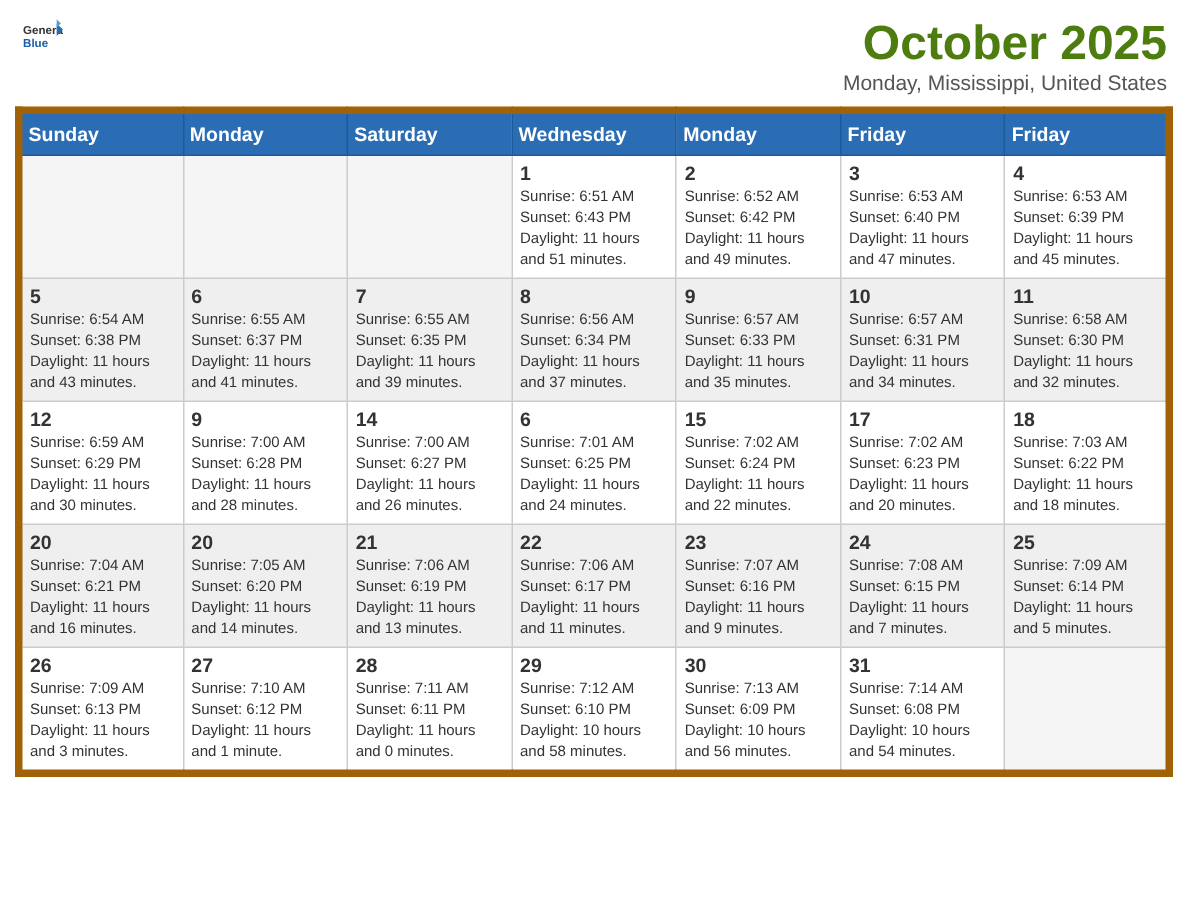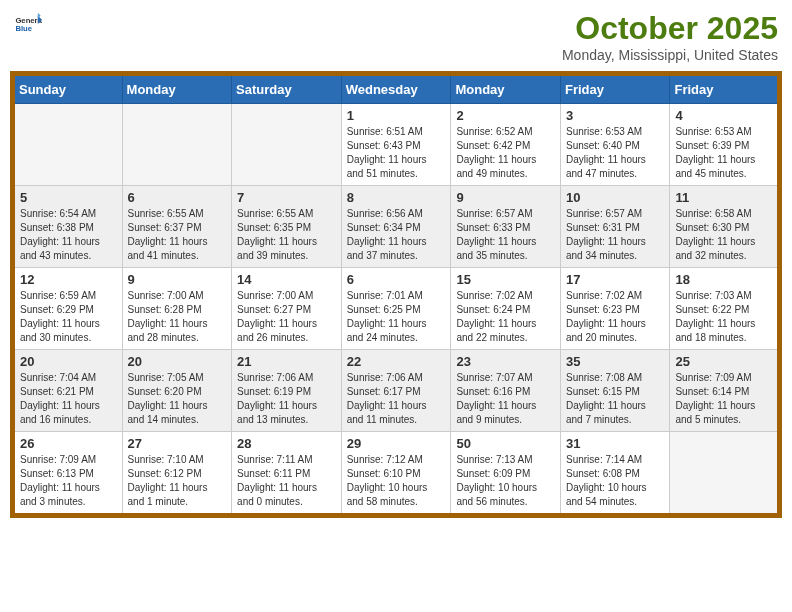--- a/index.html
+++ b/index.html
@@ -210,21 +210,21 @@
         </td>
         <td>
           <span class="day-num">22</span>
           <div class="day-info">Sunrise: 7:06 AM<br>Sunset: 6:17 PM<br>Daylight: 11 hours and 11 minutes.</div>
         </td>
         <td>
           <span class="day-num">23</span>
           <div class="day-info">Sunrise: 7:07 AM<br>Sunset: 6:16 PM<br>Daylight: 11 hours and 9 minutes.</div>
         </td>
         <td>
-          <span class="day-num">35</span>
+          <span class="day-num">24</span>
           <div class="day-info">Sunrise: 7:08 AM<br>Sunset: 6:15 PM<br>Daylight: 11 hours and 7 minutes.</div>
         </td>
         <td>
           <span class="day-num">25</span>
           <div class="day-info">Sunrise: 7:09 AM<br>Sunset: 6:14 PM<br>Daylight: 11 hours and 5 minutes.</div>
         </td>
       </tr>
       <tr>
         <td>
           <span class="day-num">26</span>
@@ -236,21 +236,21 @@
         </td>
         <td>
           <span class="day-num">28</span>
           <div class="day-info">Sunrise: 7:11 AM<br>Sunset: 6:11 PM<br>Daylight: 11 hours and 0 minutes.</div>
         </td>
         <td>
           <span class="day-num">29</span>
           <div class="day-info">Sunrise: 7:12 AM<br>Sunset: 6:10 PM<br>Daylight: 10 hours and 58 minutes.</div>
         </td>
         <td>
-          <span class="day-num">50</span>
+          <span class="day-num">30</span>
           <div class="day-info">Sunrise: 7:13 AM<br>Sunset: 6:09 PM<br>Daylight: 10 hours and 56 minutes.</div>
         </td>
         <td>
           <span class="day-num">31</span>
           <div class="day-info">Sunrise: 7:14 AM<br>Sunset: 6:08 PM<br>Daylight: 10 hours and 54 minutes.</div>
         </td>
         <td class="empty"></td>
       </tr>
     </tbody>
 </table>

